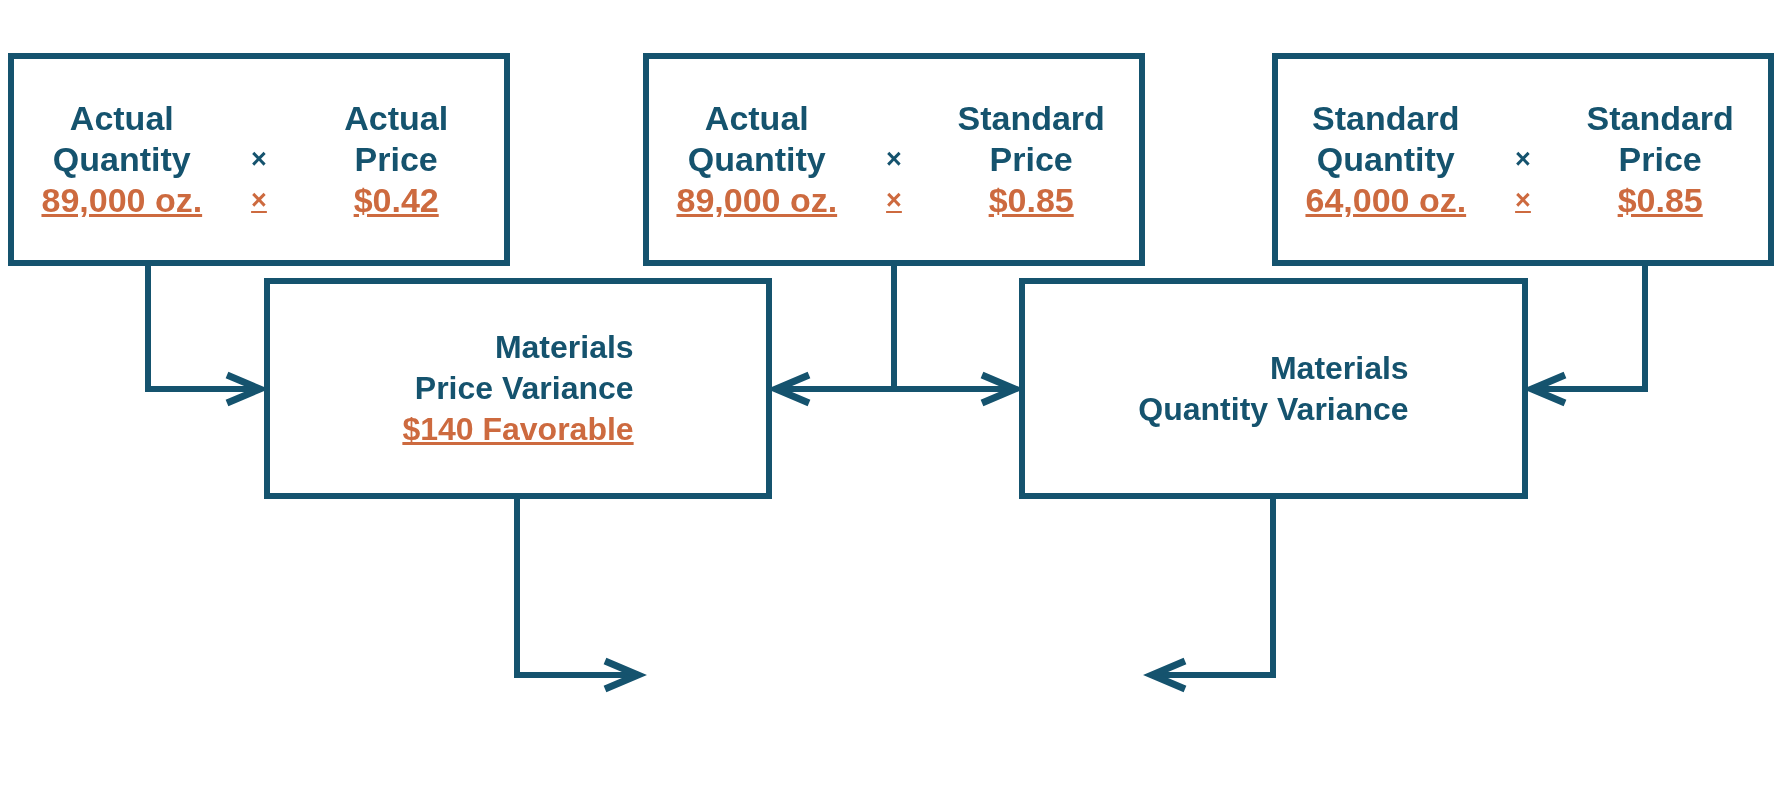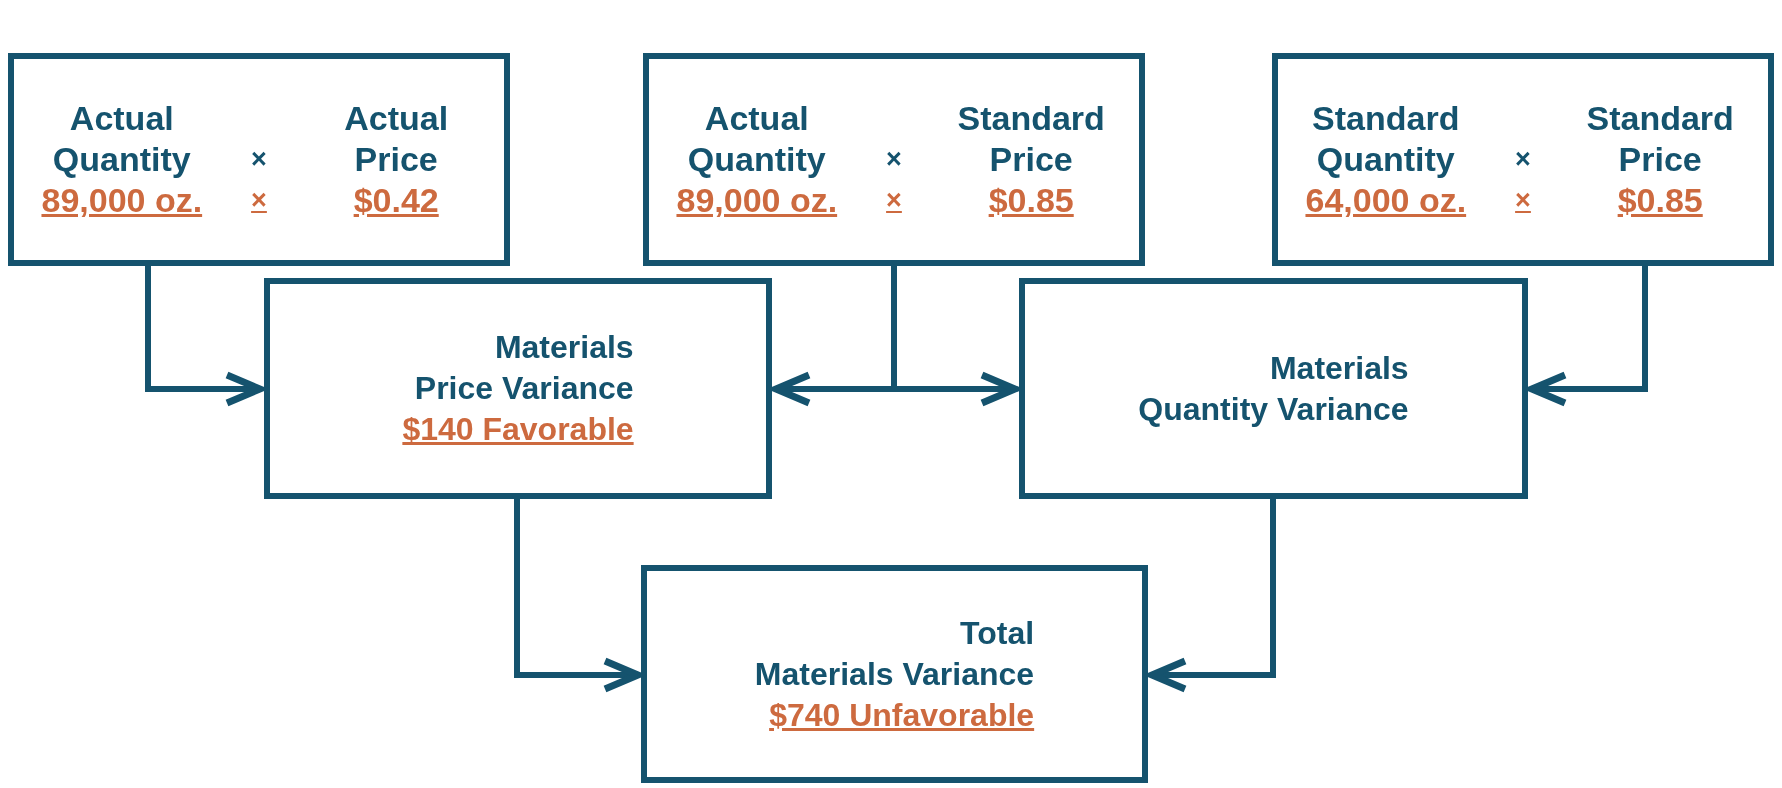--- a/index.html
+++ b/index.html
@@ -129,21 +129,14 @@
     </div>
   </div>
 
   <div class="box mid-box" style="left:1019px; width:509px">
     <div class="vb">
       <div class="blue">Materials</div>
       <div class="blue">Quantity Variance</div>
     </div>
   </div>
 
-  <div class="box bottom-box">
-    <div class="vb">
-      <div class="blue">Total</div>
-      <div class="blue">Materials Variance</div>
-      <div class="orange">$740 Unfavorable</div>
-    </div>
-  </div>
 
 </div>
 
 </body></html>

